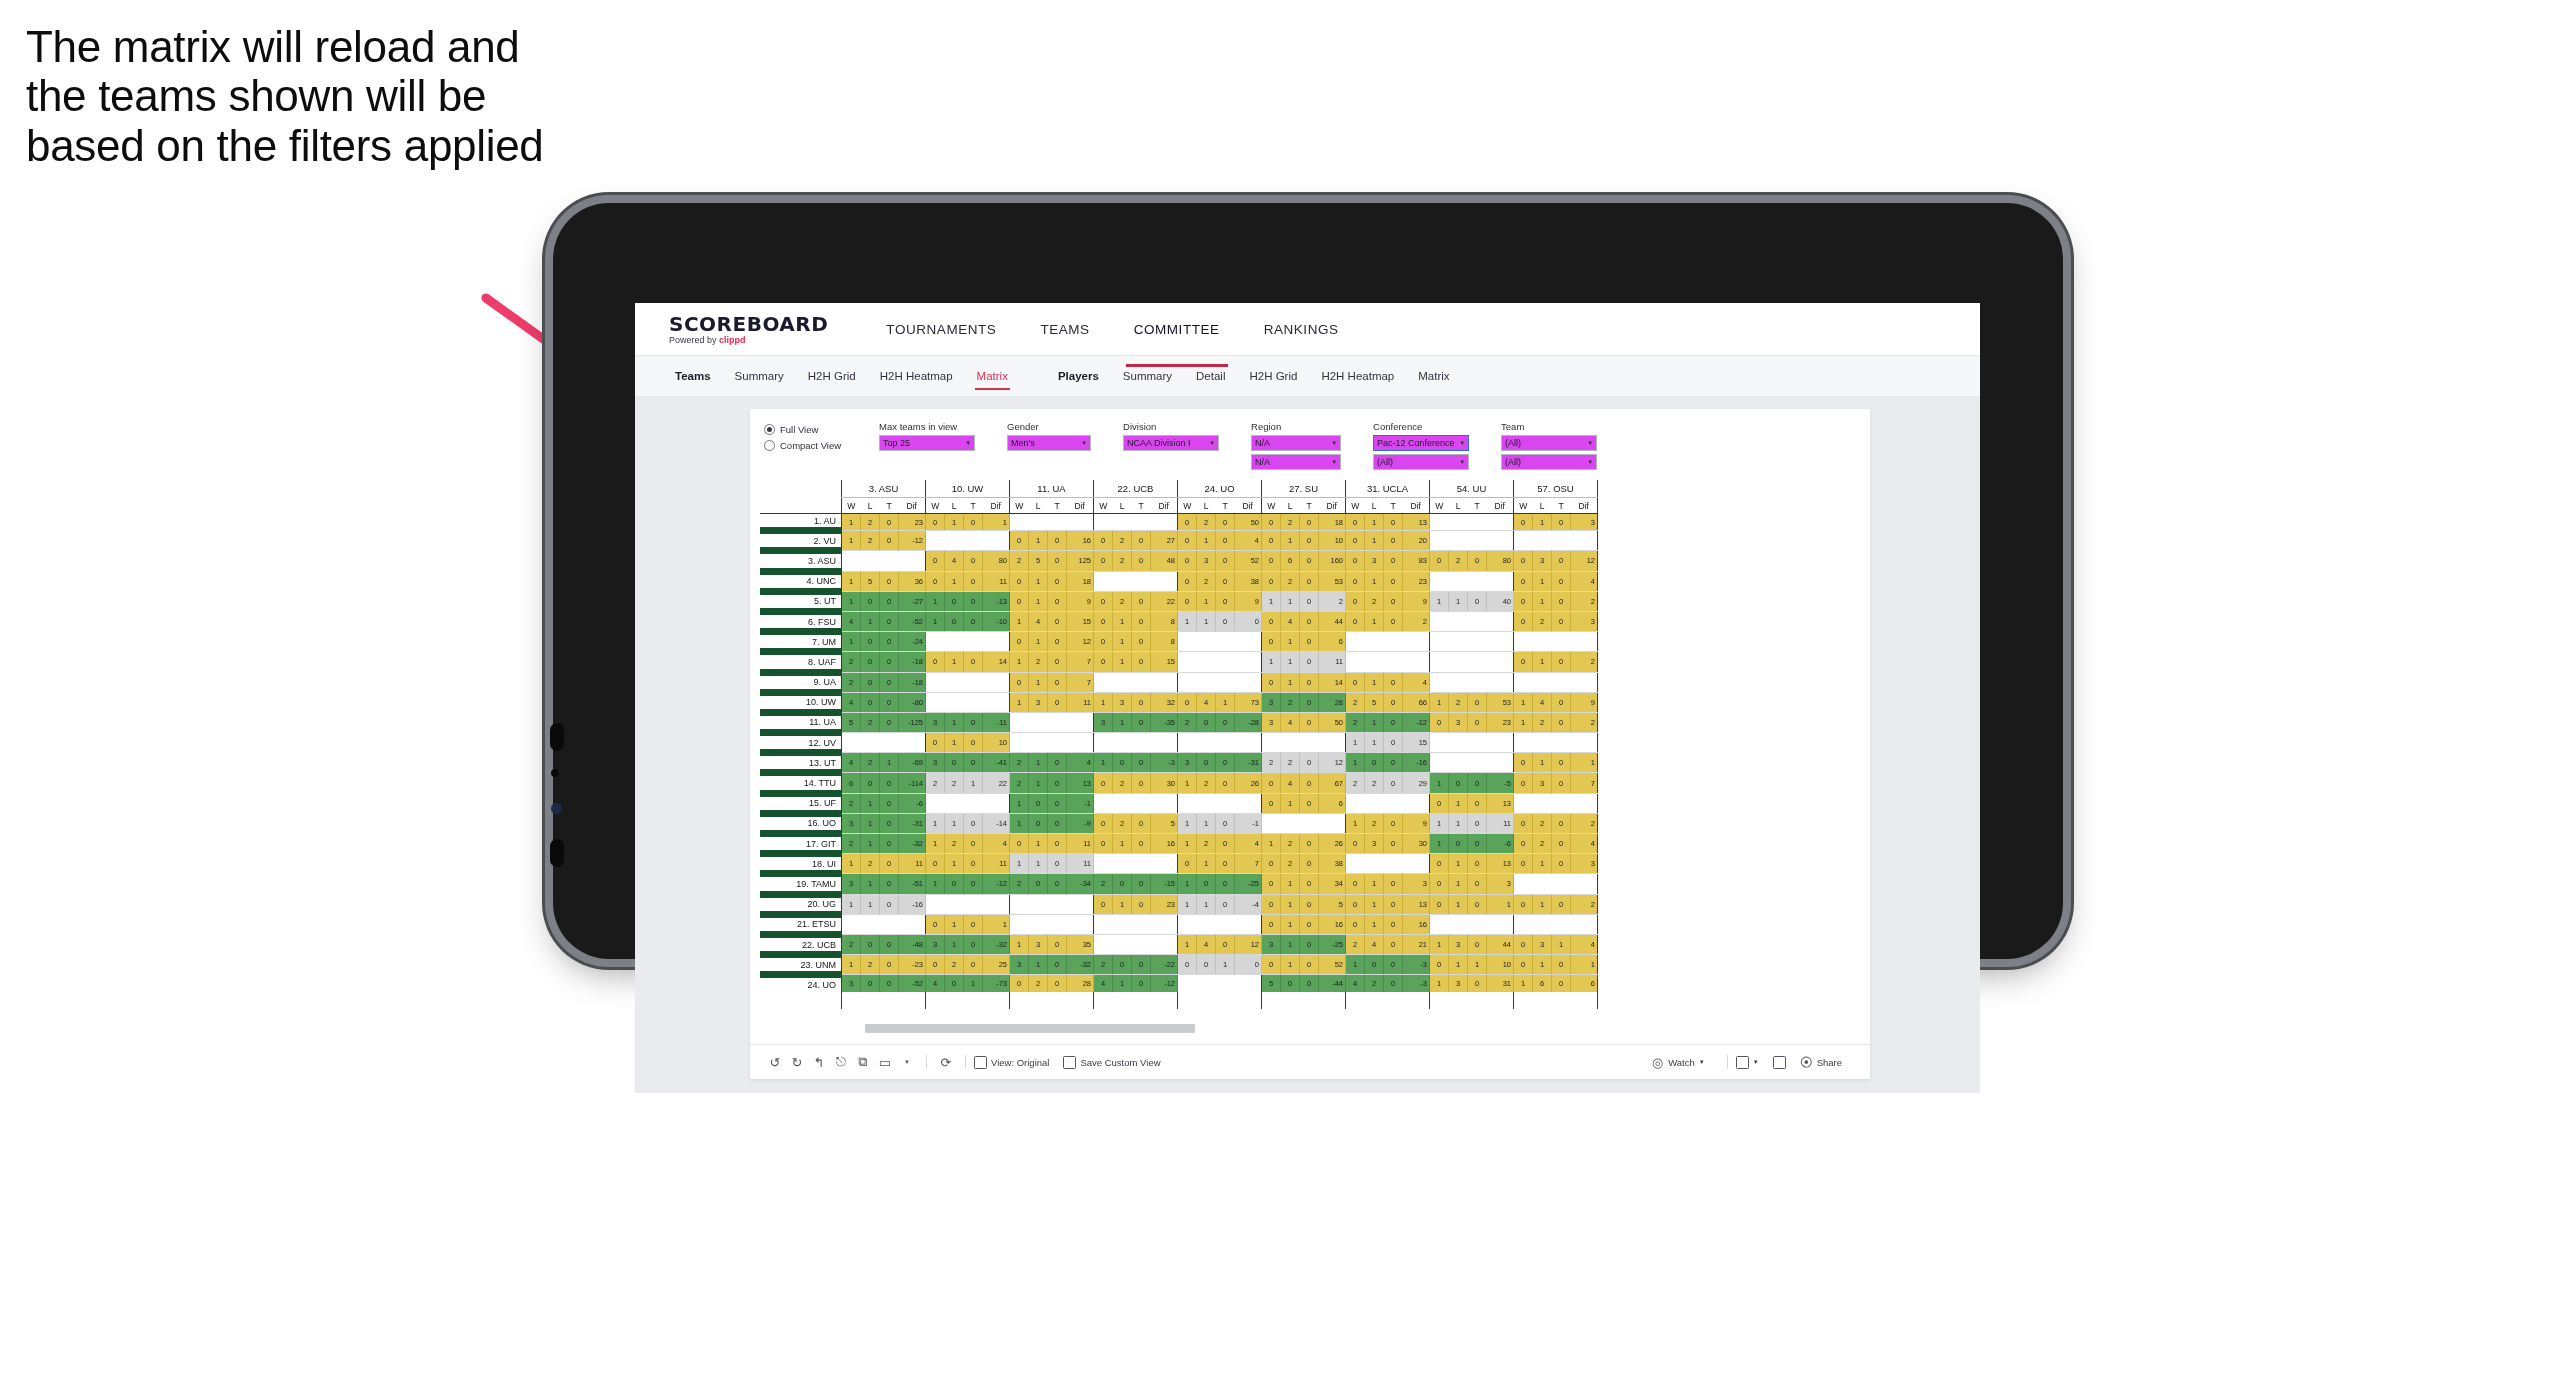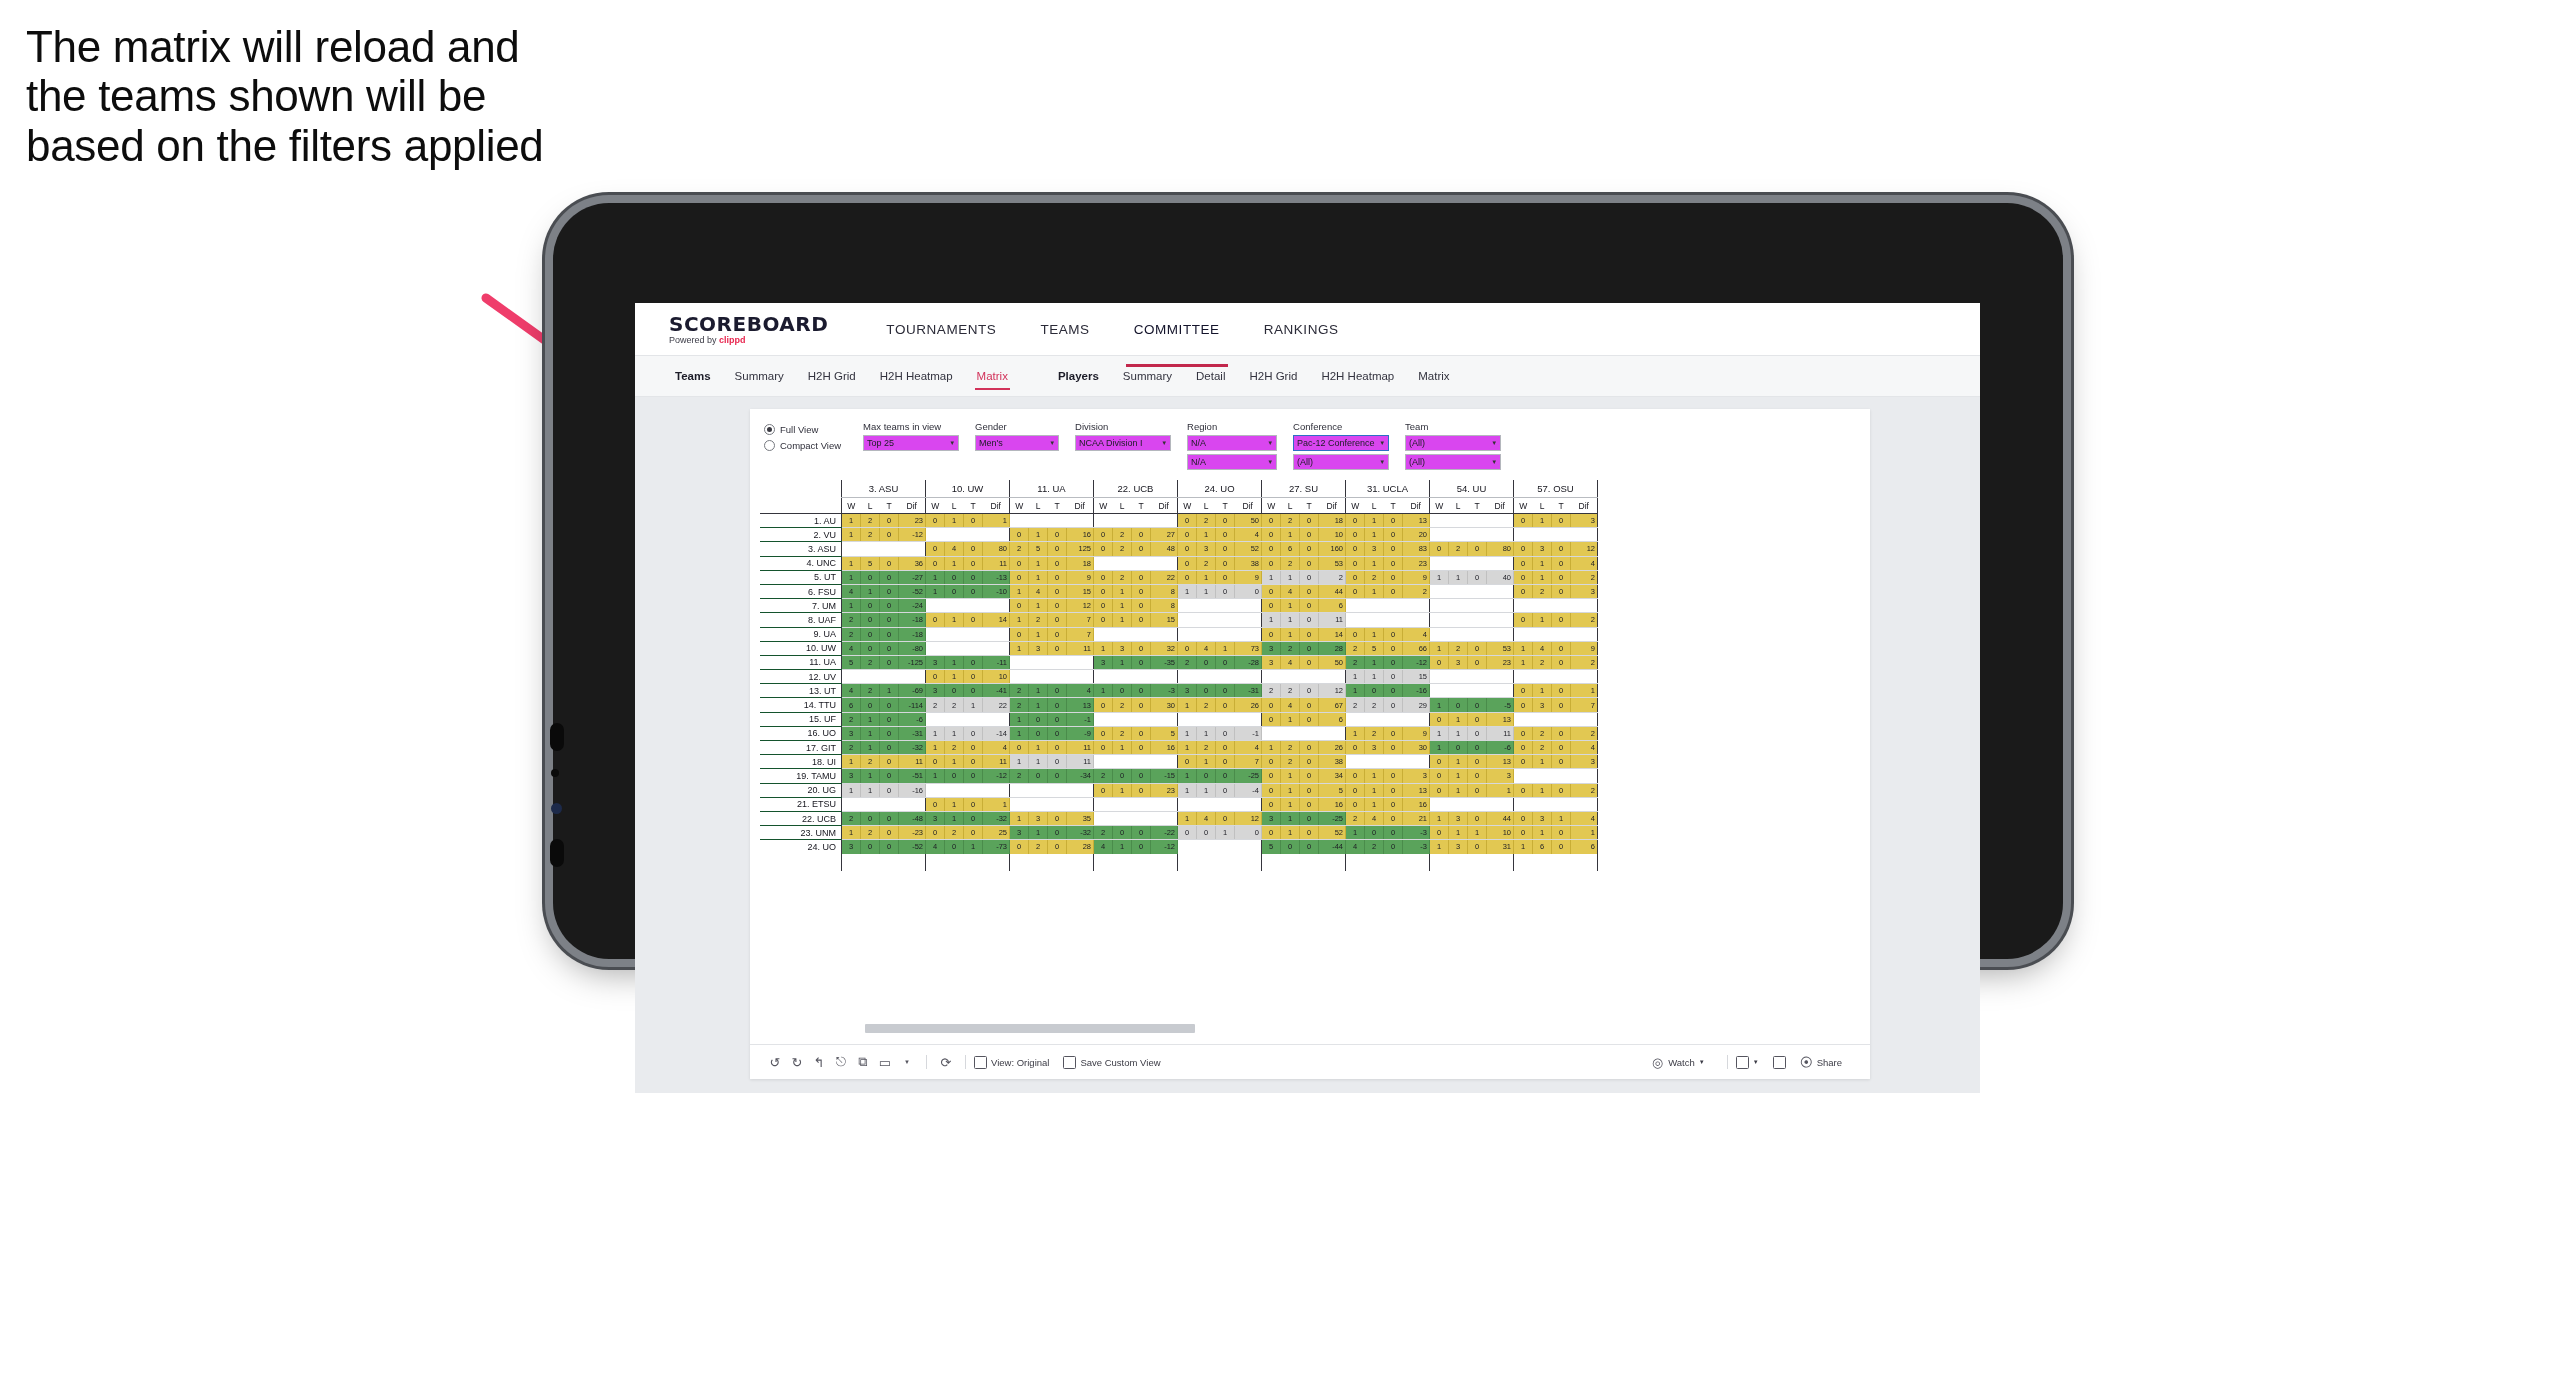--- a/index.html
+++ b/index.html
@@ -58,21 +58,21 @@
   .tabgrp span.sel{color:#d2325a;}
   .tabgrp span.sel:after{content:"";position:absolute;left:10px;right:10px;bottom:6px;
     height:2px;background:#d2325a;}
 
   
   #viz{position:relative;width:100%;height:698px;background:#e9ebee;}
   #sheet{position:absolute;left:115px;top:12px;width:1120px;height:670px;
     background:#fff;box-shadow:0 1px 3px rgba(0,0,0,.10);}
 
   
-  .filters{display:flex;padding:12px 0 0 14px;gap:0;}
+  .filters{display:flex;padding:12px 0 0 14px;gap:16px;}
   .fcol{margin-right:16px;}
   .fcol.radio{margin-right:22px;padding-top:3px;}
   .flabel{font-size:9.5px;color:#2f2f3a;margin-bottom:3px;white-space:nowrap;}
   .fsel{width:96px;height:16px;border:1px solid #b4b7bd;background:#d946ef;
     font-size:9px;color:#1c1c24;display:flex;align-items:center;
     padding:0 3px;justify-content:space-between;box-sizing:border-box;
     margin-bottom:3px;cursor:pointer;}
   .fsel.w84{width:84px;}
   .fsel.w90{width:90px;}
   .fsel.hl{border:1.5px solid #2d6fc4;}
@@ -84,21 +84,21 @@
     display:inline-block;position:relative;background:#fff;flex:none;}
   .rdot.on:after{content:"";position:absolute;left:2px;top:2px;width:5px;height:5px;
     border-radius:50%;background:#3a3a42;}
 
   
   .mwrap{margin:7px 0 0 0;padding:0 10px 0 10px;}
   table.matrix{border-collapse:collapse;table-layout:fixed;font-size:8px;
     font-family:"Liberation Sans", sans-serif;}
   table.matrix td,table.matrix th{padding:0;margin:0;}
   .rowlab{width:76px;text-align:right;padding-right:5px!important;
-    font-size:9px;color:#15151d;height:13.2px;border-bottom:1px solid #14532d;
+    font-size:9px;color:#15151d;height:13.2px;border-bottom:7px solid #14532d;
     background:#fff;white-space:nowrap;}
   .hdr-team{font-size:9.5px;color:#15151d;text-align:center;height:17px;
     border-bottom:1px solid #b9bcc1;font-weight:400;white-space:nowrap;}
   .hdr-sub{font-size:8.5px;color:#15151d;text-align:center;height:15px;
     border-bottom:1px solid #35353d;font-weight:400;}
   .cell{width:18px;height:13.2px;text-align:center;font-size:7.5px;
     color:#1d1d24;border-bottom:1px solid #d6d8dc;}
   .cell.dif{width:24px;text-align:right;padding-right:2px!important;}
   .v-y{background:#e2c852;border-right:1px solid #c9ae36;}
   .v-g{background:#5aa35b;border-right:1px solid #4a8c4b;}

